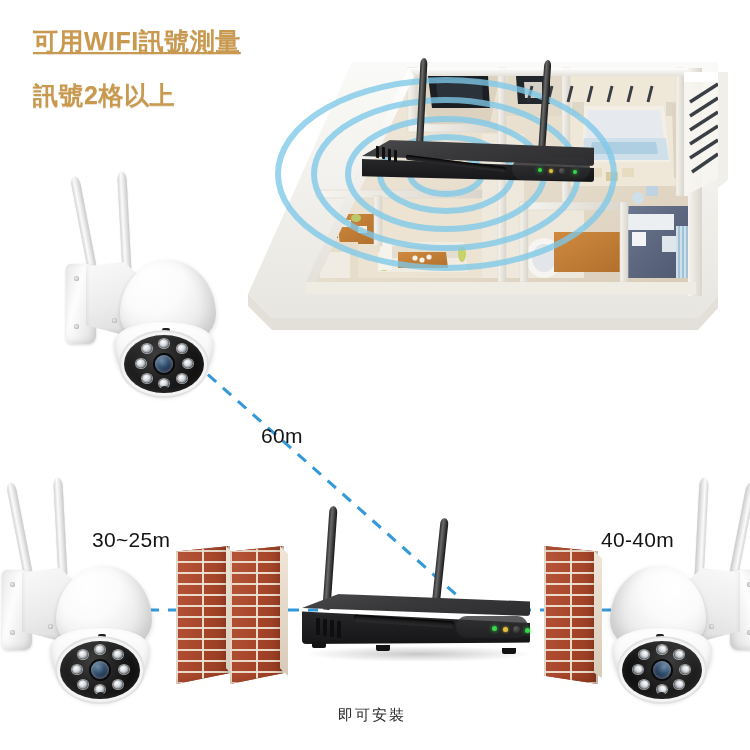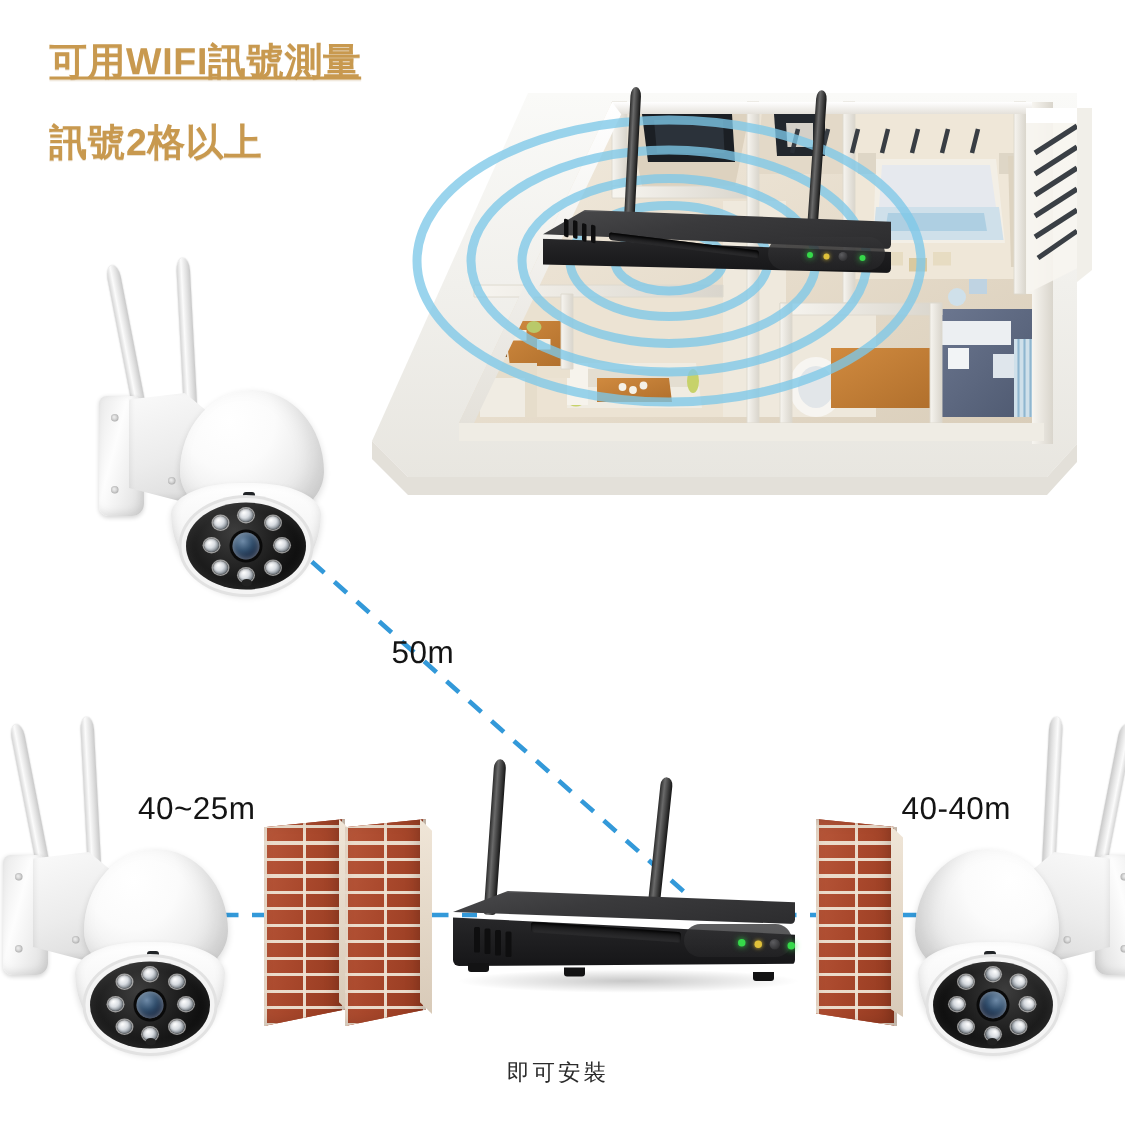--- a/index.html
+++ b/index.html
@@ -338,21 +338,21 @@
     <div class="led" style="left:119px;top:172px;width:10px;height:9px;"></div>
     <div class="led" style="left:125px;top:187px;width:10px;height:9px;"></div>
     <div class="led" style="left:119px;top:202px;width:10px;height:9px;"></div>
     <div class="led" style="left:101px;top:207px;width:10px;height:9px;"></div>
     <div class="led" style="left:84px;top:202px;width:10px;height:9px;"></div>
     <div class="led" style="left:78px;top:187px;width:10px;height:9px;"></div>
     <div class="led" style="left:84px;top:172px;width:10px;height:9px;"></div>
     <div class="sensor" style="left:103px;top:214px;width:7px;height:5px;border-radius:50%;background:#222;"></div>
   </div>
 
-  <div class="meas" style="left:261px;top:424px;font-size:21px;">50m</div>
+  <div class="meas" style="left:261px;top:424px;font-size:21px;">60m</div>
 
   <div class="cam" style="left:0px;top:478px;width:170px;height:235px;">
     <div class="ant" style="left:16px;top:4px;width:9px;height:105px;transform:rotate(-11deg);"></div>
     <div class="ant" style="left:56px;top:0px;width:9px;height:105px;transform:rotate(-3deg);"></div>
     <div class="mount" style="left:2px;top:92px;width:30px;height:80px;"></div>
     <div class="screw" style="left:10px;top:104px;width:5px;height:5px;"></div>
     <div class="screw" style="left:10px;top:152px;width:5px;height:5px;"></div>
     <div class="arm" style="left:22px;top:90px;width:60px;height:72px;
                 clip-path:polygon(0% 6%,62% 0%,100% 26%,100% 84%,56% 100%,0% 88%);
                 border-radius:6px;"></div>
@@ -366,21 +366,21 @@
     <div class="led" style="left:113px;top:172px;width:10px;height:9px;"></div>
     <div class="led" style="left:119px;top:187px;width:10px;height:9px;"></div>
     <div class="led" style="left:113px;top:202px;width:10px;height:9px;"></div>
     <div class="led" style="left:95px;top:207px;width:10px;height:9px;"></div>
     <div class="led" style="left:78px;top:202px;width:10px;height:9px;"></div>
     <div class="led" style="left:72px;top:187px;width:10px;height:9px;"></div>
     <div class="led" style="left:78px;top:172px;width:10px;height:9px;"></div>
     <div class="sensor" style="left:97px;top:214px;width:7px;height:5px;border-radius:50%;background:#222;"></div>
   </div>
 
-  <div class="meas" style="left:92px;top:528px;font-size:21px;">40~25m</div>
+  <div class="meas" style="left:92px;top:528px;font-size:21px;">30~25m</div>
 
   <div class="brick" style="left:176px;top:546px;width:54px;height:138px;">
     <div class="face" style="clip-path:polygon(0% 4%,100% 0%,100% 92%,0% 100%);"></div>
     <div class="side" style="left:50px;top:0px;width:8px;height:130px;clip-path:polygon(0% 0%,100% 6%,100% 100%,0% 94%);"></div>
   </div>
 
   <div class="brick" style="left:230px;top:546px;width:54px;height:138px;">
     <div class="face" style="clip-path:polygon(0% 4%,100% 0%,100% 92%,0% 100%);"></div>
     <div class="side" style="left:50px;top:0px;width:8px;height:130px;clip-path:polygon(0% 0%,100% 6%,100% 100%,0% 94%);"></div>
   </div>

